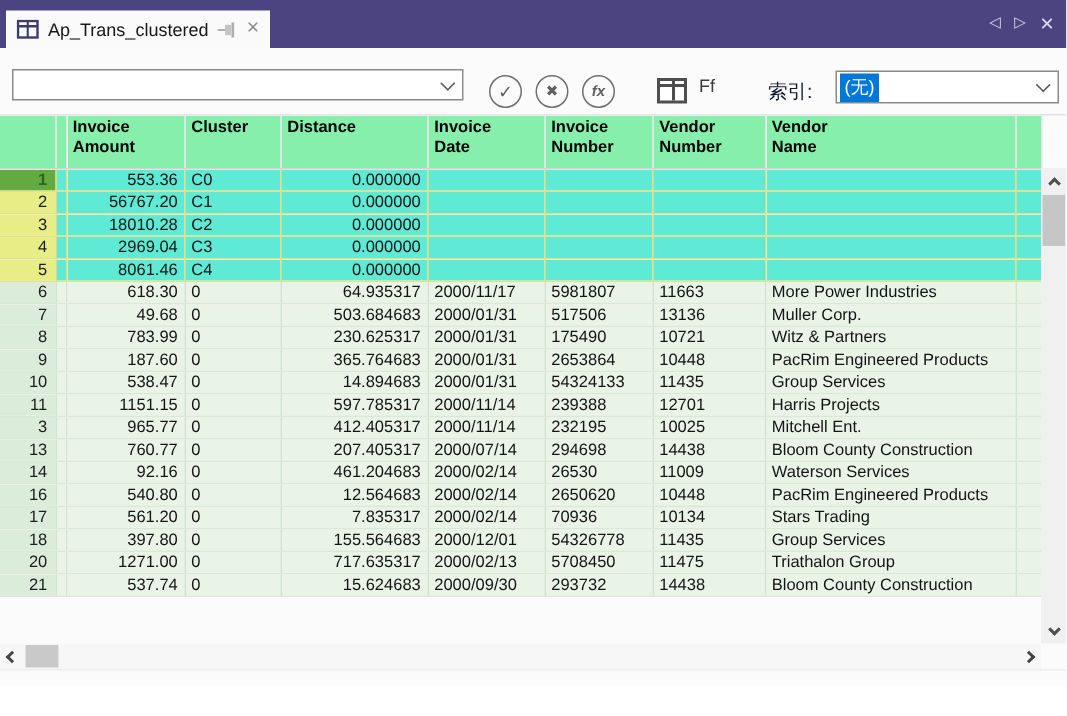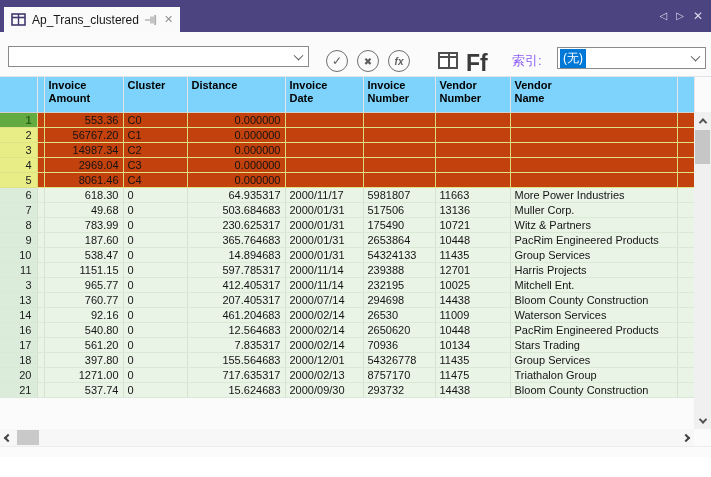--- a/index.html
+++ b/index.html
@@ -26,35 +26,35 @@
   .filter-combo { left: 8px; top: 14px; width: 301px; height: 21px; }
   .filter-combo input { border: 0; outline: none; width: 270px; height: 17px; margin-left: 3px; font-size: 12px; background: transparent; }
   .circle-btn { position: absolute; top: 18px; width: 22px; height: 22px; border: 1.6px solid #6f6f6f; border-radius: 50%;
                 color: #5f5f5f; display: flex; align-items: center; justify-content: center; background: #fbfbfb; }
   .circle-btn.b1 { left: 326px; font-size: 12px; }
   .circle-btn.b2 { left: 357px; font-size: 10px; }
   .circle-btn.b3 { left: 388px; font-size: 10px; font-style: italic; font-weight: bold; }
   .grid-btn { position: absolute; left: 438px; top: 20px; width: 20px; height: 17px; border: 2px solid #4e4e4e; background: #fff; }
   .grid-btn .hd { position: absolute; left: 0; top: 0; width: 100%; height: 4px; border-bottom: 2px solid #4e4e4e; }
   .grid-btn .vl { position: absolute; left: 50%; top: 0; width: 2px; height: 100%; background: #4e4e4e; }
-  .ff-btn { position: absolute; left: 466px; top: 18px; font-size: 23px; font-weight: bold; color: #3a3a3a; letter-spacing: 0; }
-  .index-label { position: absolute; left: 512px; top: 20px; font-size: 13px; color: #8b5cf6; }
+  .ff-btn { position: absolute; left: 466px; top: 18px; font-size: 12px; font-weight: normal; color: #3a3a3a; letter-spacing: 0; }
+  .index-label { position: absolute; left: 512px; top: 20px; font-size: 13px; color: #0f172a; }
   .index-combo { left: 557px; top: 15px; width: 149px; height: 22px; }
   .index-sel { margin-left: 2px; background: #0078d7; color: #fff; font-size: 12px; padding: 1px 3px; }
 
   
   .gridwrap { position: absolute; left: 0; top: 77px; width: 694px; }
   table.grid { border-collapse: collapse; table-layout: fixed; width: 694px; }
-  .grid th { background: #7dd3fc; font-size: 11px; font-weight: bold; color: #000; text-align: left;
+  .grid th { background: #86efac; font-size: 11px; font-weight: bold; color: #000; text-align: left;
              vertical-align: top; padding: 2px 4px 0 4px; height: 35px; line-height: 13px;
              border-right: 1px solid #e4e4e4; border-bottom: 1px solid #d2d2d2; white-space: nowrap; overflow: hidden; }
   .grid th.blank { border-right: 1px solid #e4e4e4; }
   .grid td { height: 15px; line-height: 14px; font-size: 11px; color: #141414; padding: 0 4px;
              white-space: nowrap; overflow: hidden; border-right: 1px solid transparent; }
-  .grid tr.row-yellow td { background: #c2410c; border-right-color: #d8db7e; border-bottom: 1px solid #e0e287; }
+  .grid tr.row-yellow td { background: #5eead4; border-right-color: #d8db7e; border-bottom: 1px solid #e0e287; }
   .grid tr.row-green  td { background: #e9f4e6; border-right-color: #d2e4cf; border-bottom: 1px solid #d9e9d6; }
   .grid td.numcell { text-align: right; padding-right: 5px; color: #1c1c1c; }
   .grid tr.row-yellow td.numcell { background: #e9ed86; }
   .grid tr.row-green  td.numcell { background: #dcecdb; }
   .grid td.numcell.selnum { background: #63aa41 !important; color: #2c651c; font-weight: bold; }
   .grid td.strip { padding: 0; border-left: 1px solid rgba(120,120,90,.35); border-right: 1px solid rgba(120,120,90,.35); }
   .grid td.filler { border-right: none; }
   .al-right { text-align: right; }
   .al-left { text-align: left; }
 
@@ -181,21 +181,21 @@
             <td class="al-right">0.000000</td>
             <td class="al-left"></td>
             <td class="al-left"></td>
             <td class="al-left"></td>
             <td class="al-left"></td>
             <td class="filler"></td>
           </tr>
           <tr class="row-yellow">
             <td class="numcell">3</td>
             <td class="strip"></td>
-            <td class="al-right">14987.34</td>
+            <td class="al-right">18010.28</td>
             <td class="al-left">C2</td>
             <td class="al-right">0.000000</td>
             <td class="al-left"></td>
             <td class="al-left"></td>
             <td class="al-left"></td>
             <td class="al-left"></td>
             <td class="filler"></td>
           </tr>
           <tr class="row-yellow">
             <td class="numcell">4</td>
@@ -365,21 +365,21 @@
             <td class="al-left">Group Services</td>
             <td class="filler"></td>
           </tr>
           <tr class="row-green">
             <td class="numcell">20</td>
             <td class="strip"></td>
             <td class="al-right">1271.00</td>
             <td class="al-left">0</td>
             <td class="al-right">717.635317</td>
             <td class="al-left">2000/02/13</td>
-            <td class="al-left">8757170</td>
+            <td class="al-left">5708450</td>
             <td class="al-left">11475</td>
             <td class="al-left">Triathalon Group</td>
             <td class="filler"></td>
           </tr>
           <tr class="row-green">
             <td class="numcell">21</td>
             <td class="strip"></td>
             <td class="al-right">537.74</td>
             <td class="al-left">0</td>
             <td class="al-right">15.624683</td>

